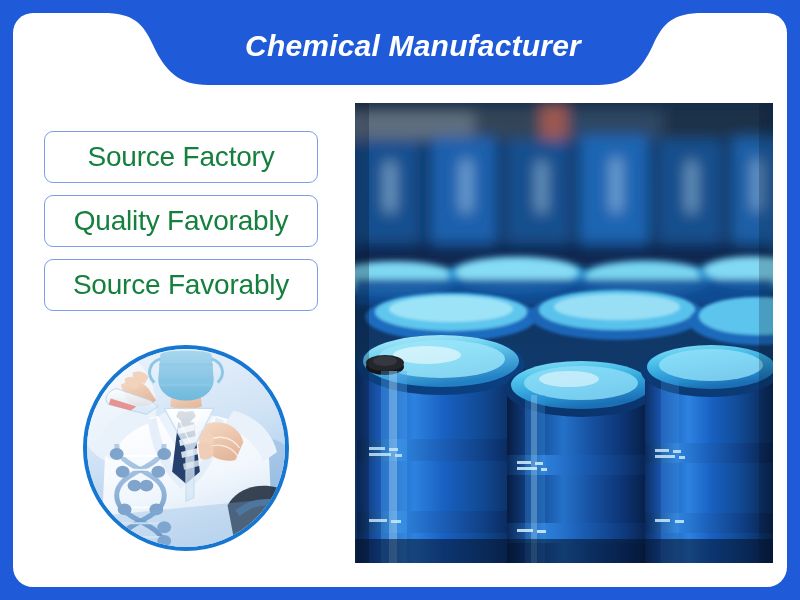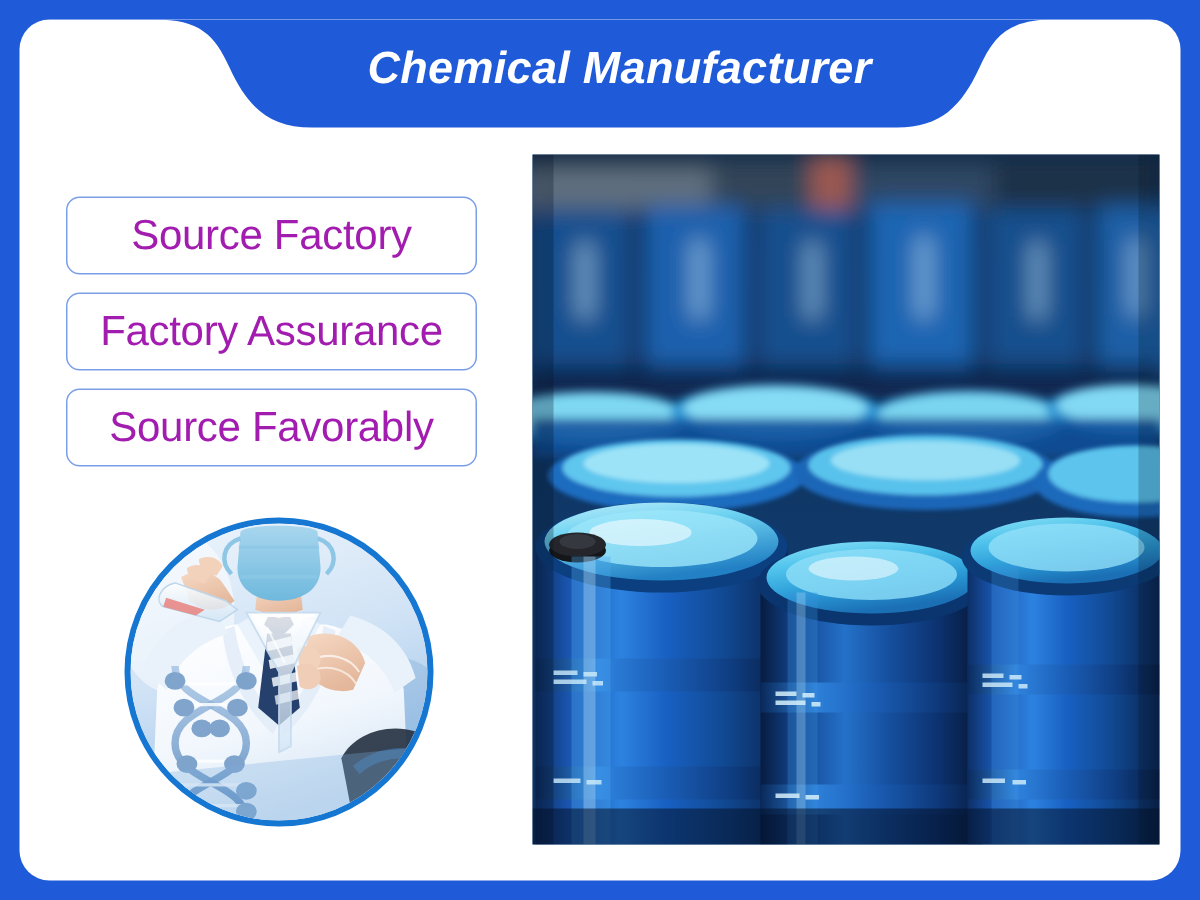--- a/index.html
+++ b/index.html
@@ -70,21 +70,21 @@
     border: 1.5px solid #7b9ee8;
     border-radius: 9px;
     background: #ffffff;
     display: flex;
     align-items: center;
     justify-content: center;
     box-shadow: 0 0 0 0.5px rgba(255,255,255,0.6);
   }
   .feature-badge-label {
     font-size: 28px;
-    color: #a21caf;
+    color: #15803d;
     letter-spacing: -0.2px;
     white-space: nowrap;
     line-height: 1;
   }
 
   
   #lab-circle {
     position: absolute;
     left: 70px;
     top: 332px;
@@ -130,21 +130,21 @@
                  L 0,0 Z" fill="#1f5bd8"></path>
       </svg>
     </div>
     <div id="header-title">Chemical Manufacturer</div>
 
     <div id="feature-list">
       <div class="feature-badge">
         <span class="feature-badge-label">Source Factory</span>
       </div>
       <div class="feature-badge">
-        <span class="feature-badge-label">Factory Assurance</span>
+        <span class="feature-badge-label">Quality Favorably</span>
       </div>
       <div class="feature-badge">
         <span class="feature-badge-label">Source Favorably</span>
       </div>
     </div>
 
     <div id="lab-circle">
       <svg viewBox="0 0 200 200" preserveAspectRatio="xMidYMid slice" aria-hidden="true">
         <defs>
           <linearGradient id="labBg" x1="0" y1="0" x2="0.3" y2="1">

